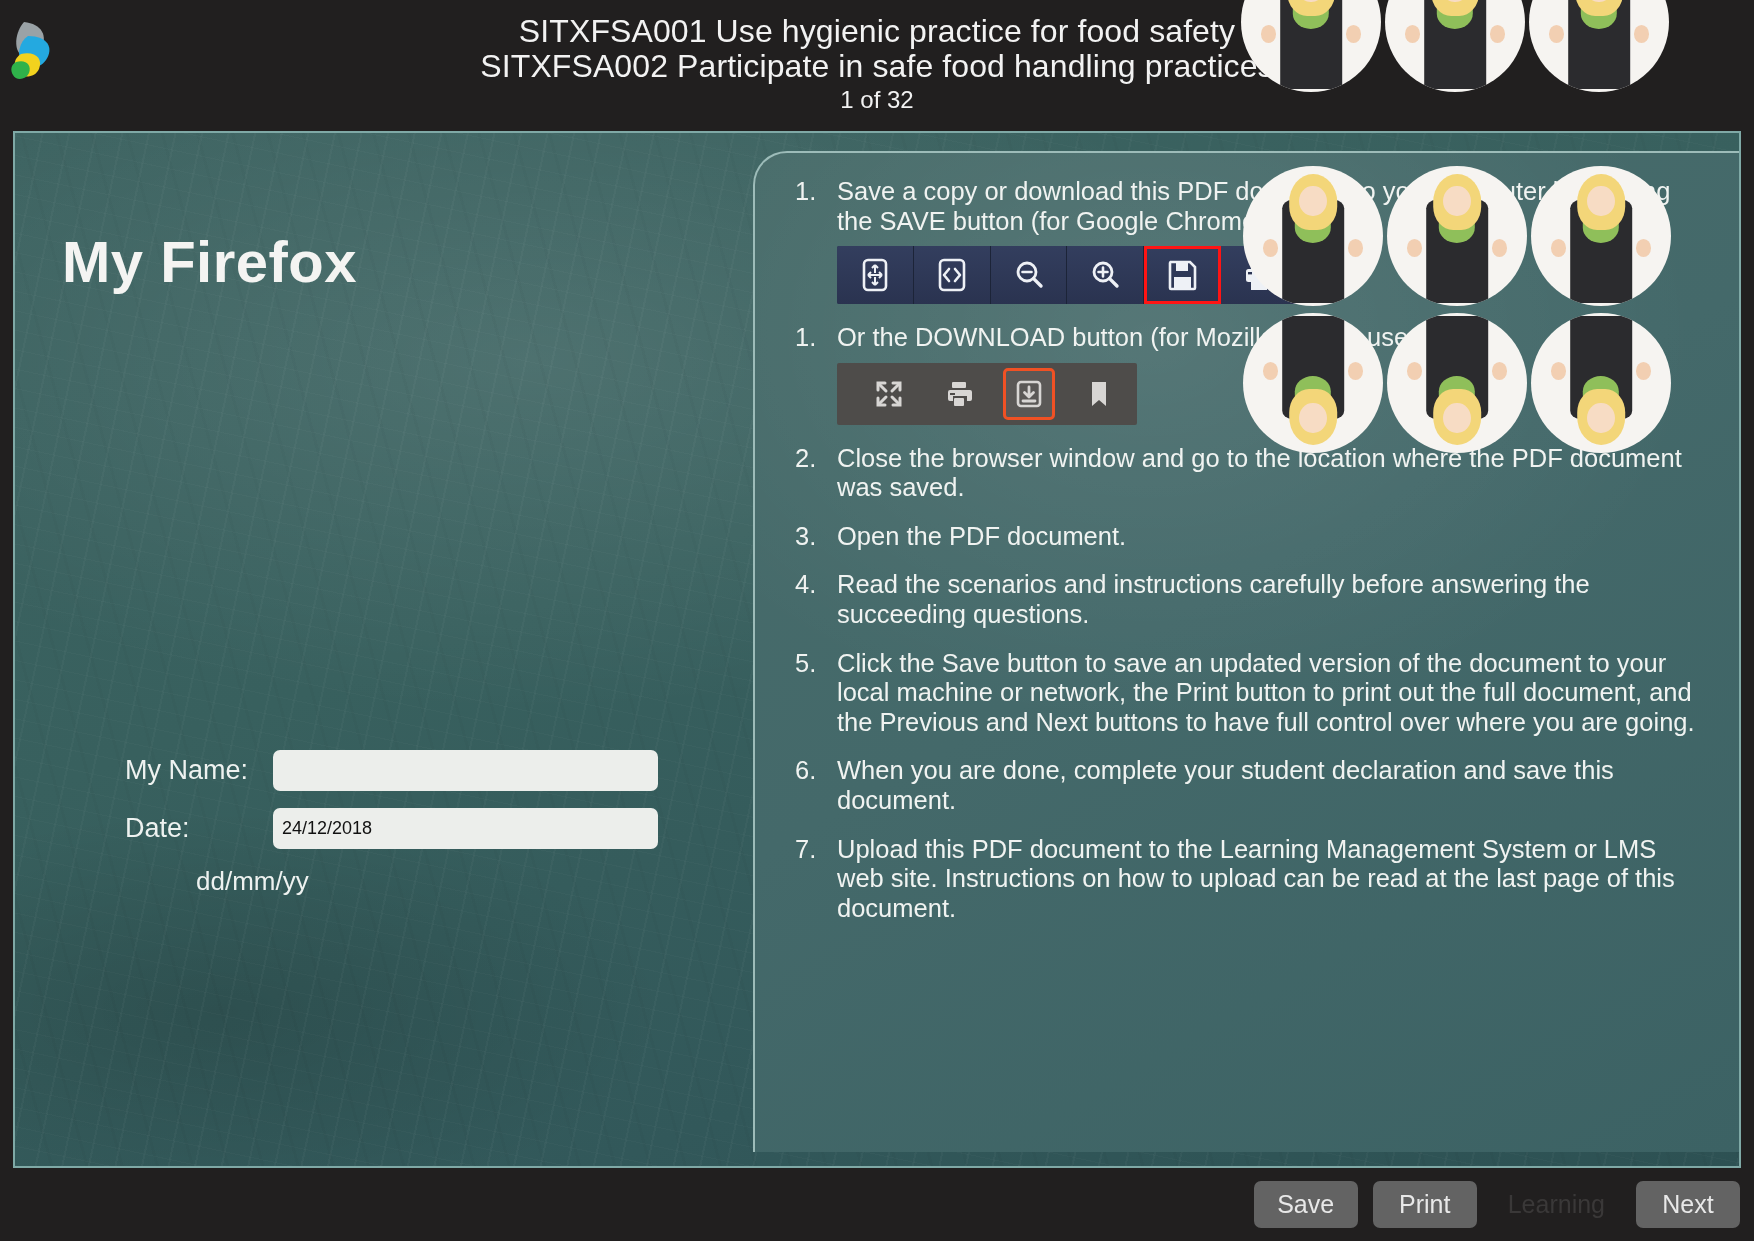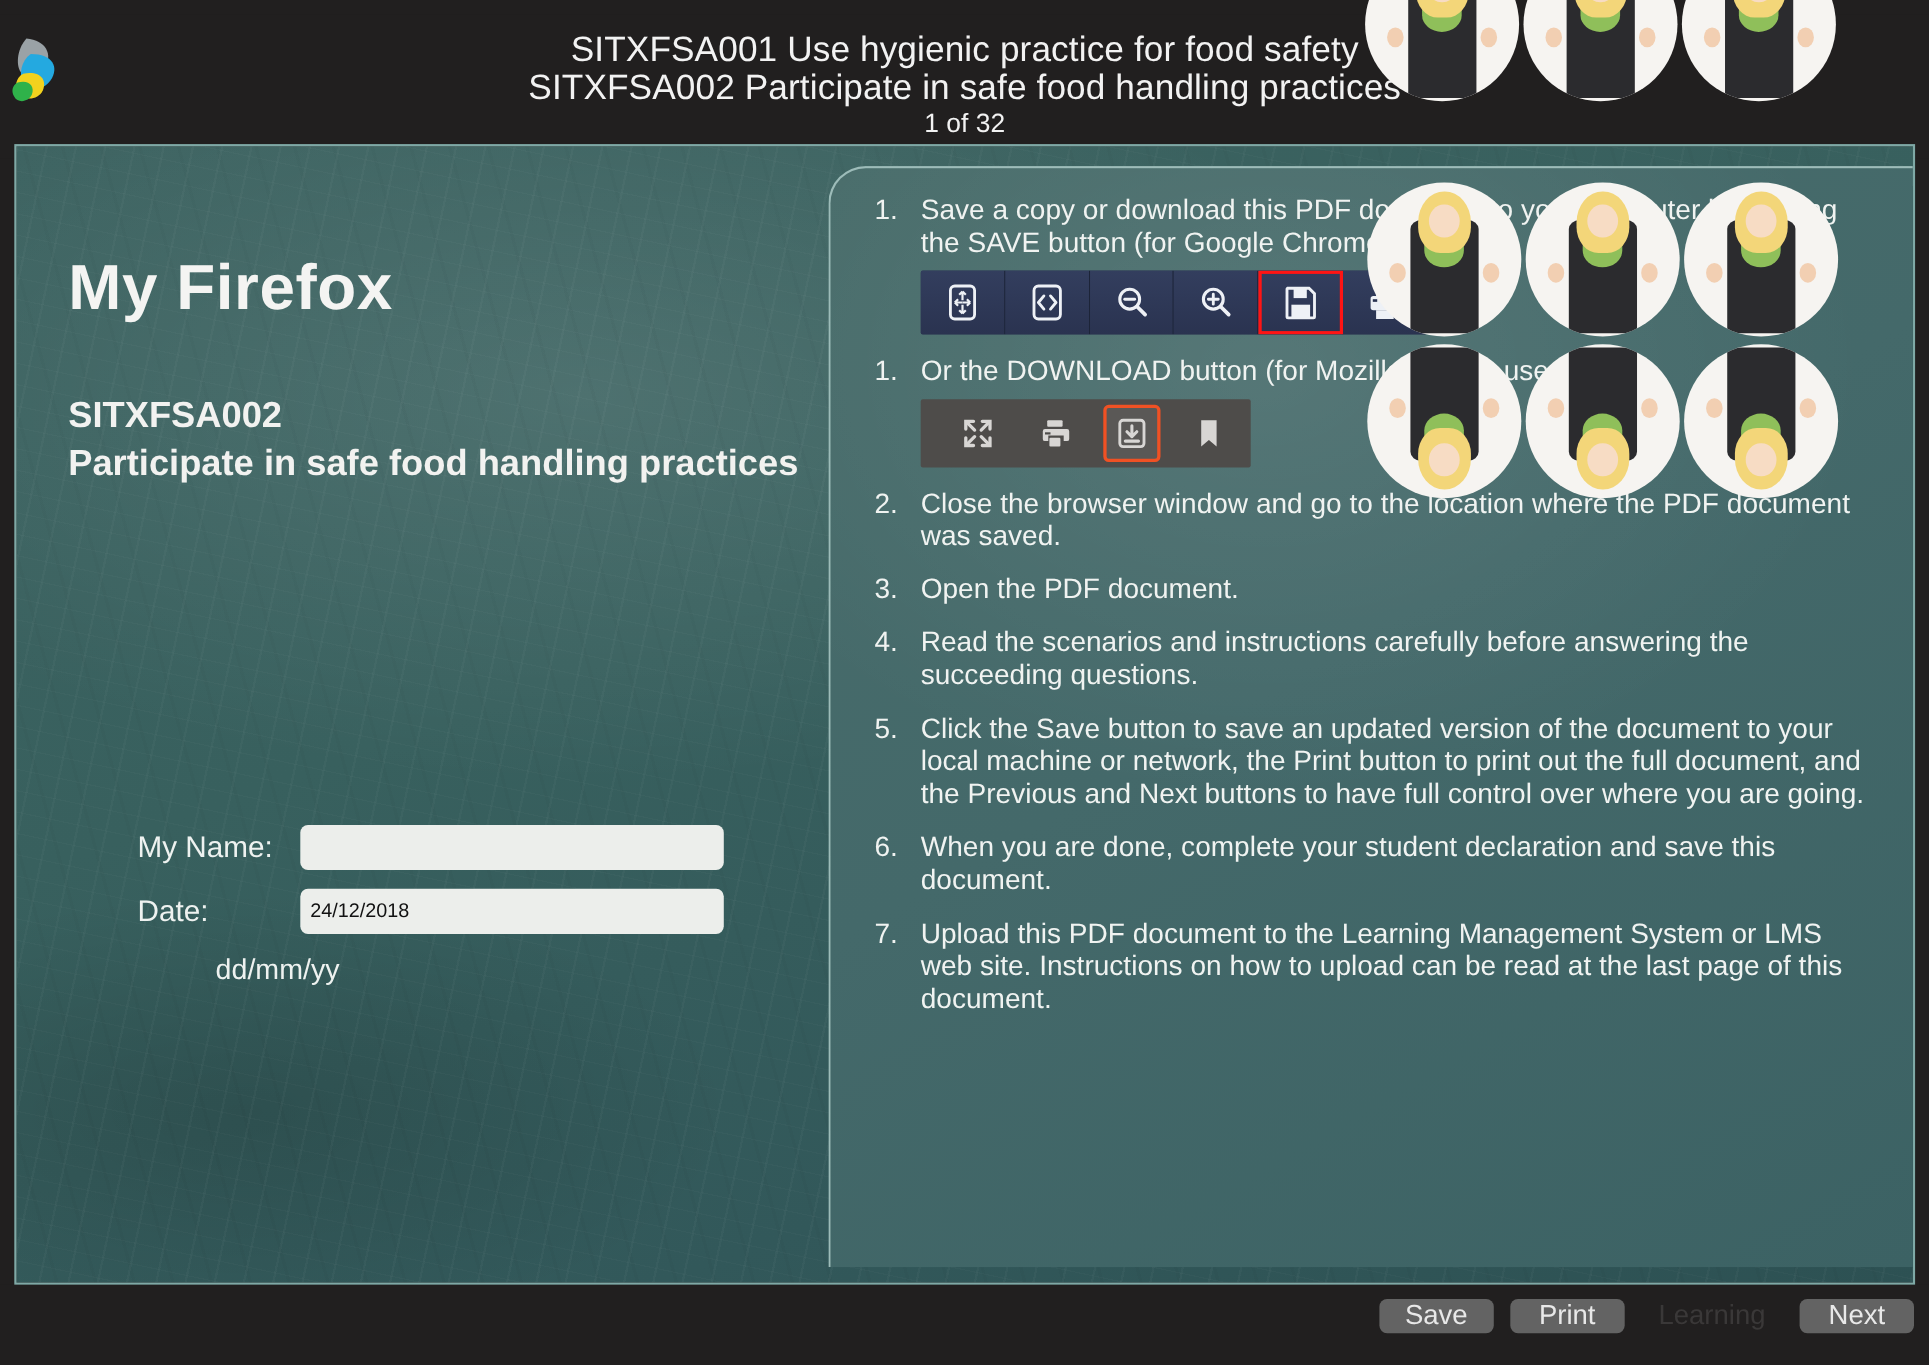--- a/index.html
+++ b/index.html
@@ -15,21 +15,21 @@
   #app {
     position: relative;
     width: 1754px;
     height: 1241px;
     background: #211f1f;
   }
 
   
   #header {
     position: absolute;
-    left: 0; top: 13px;
+    left: 0; top: 0;
     width: 1754px;
     height: 131px;
     background: #211f1f;
   }
 
   #logo {
     position: absolute;
     left: 8px; top: 18px;
     width: 58px; height: 64px;
   }
@@ -312,21 +312,21 @@
   #footer-buttons {
     position: absolute;
     right: 14px;
     top: 13px;
     display: flex;
     align-items: center;
     gap: 15px;
   }
   .nav-btn {
     min-width: 104px;
-    height: 31px;
+    height: 47px;
     border: none;
     border-radius: 7px;
     background: #636363;
     color: #e8e8e8;
     font-family: "Liberation Sans", sans-serif;
     font-size: 25px;
     cursor: pointer;
     padding: 0 16px;
   }
   .nav-btn.disabled {
@@ -359,24 +359,20 @@
   </div>
 
   <div id="slide">
 
     <div id="left-col">
       <div id="project-title">My Firefox</div>
 
       <div class="unit-block">
       </div>
 
-      <div class="unit-block" style="margin-top:58px;">
-        <div class="unit-code">SITXFSA002</div>
-        <div class="unit-name">Participate in safe food handling practices</div>
-      </div>
 
       <div id="form-area">
         <div class="form-row">
           <div class="form-label">My Name:</div>
           <input class="form-input" type="text" value="" style="">
         </div>
         <div class="form-row">
           <div class="form-label">Date:</div>
           <input class="form-input" type="text" value="24/12/2018" style="">
         </div>

